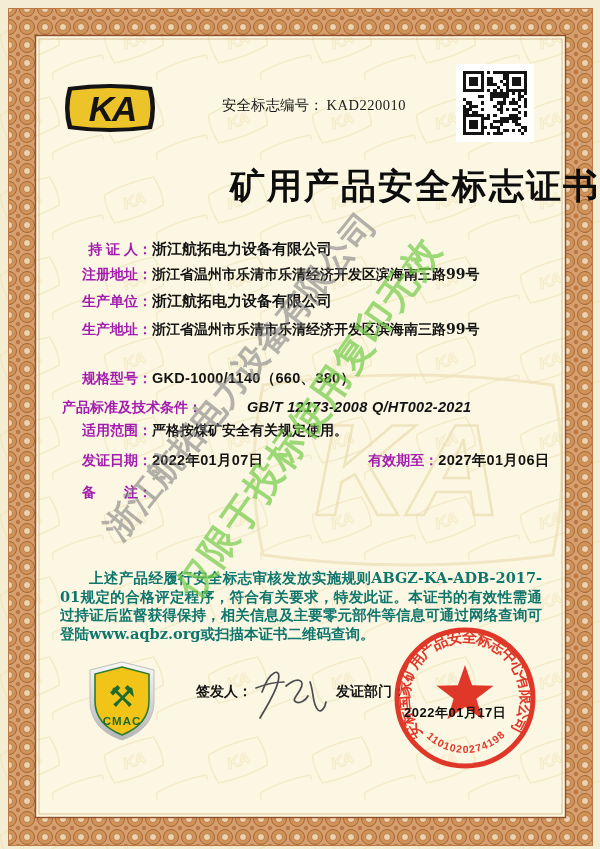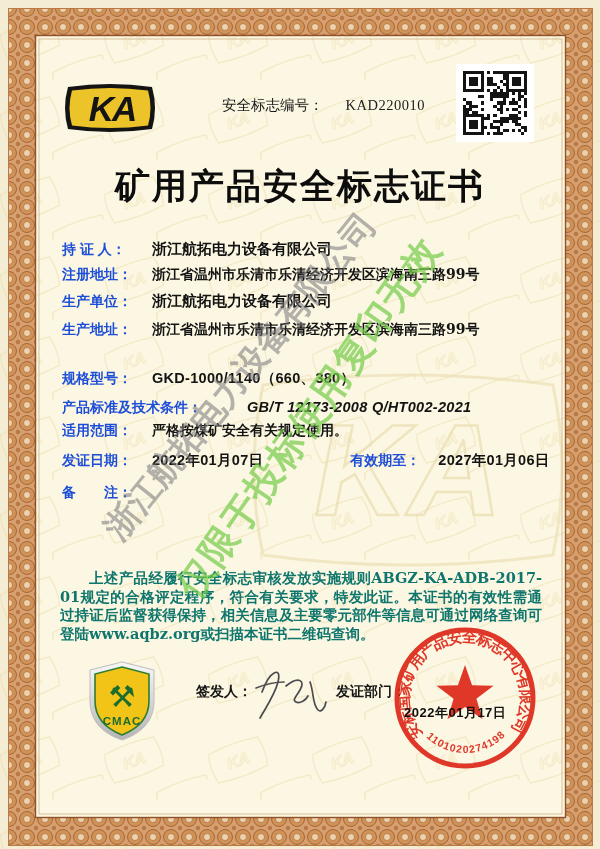--- a/index.html
+++ b/index.html
@@ -2,29 +2,29 @@
 <html><head>
 <meta charset="utf-8">
 <style>
   html,body{margin:0;padding:0;}
   body{width:600px;height:849px;font-family:"Liberation Sans",sans-serif;}
   .page{position:relative;width:600px;height:849px;background:#f6efd8;overflow:hidden;color:#111;}
   .abs{position:absolute;}
   svg{display:block;}
   
   .serial{position:absolute;left:222px;top:96px;font:14.5px "Liberation Serif",serif;color:#1c1c1c;white-space:nowrap;}
-  .serial .v{margin-left:22px;letter-spacing:.5px;}
-  .title{position:absolute;left:0;top:163px;width:600px;text-align:center;font-weight:bold;font-size:35px;letter-spacing:2px;color:#0d0d0d;font-family:"Liberation Sans",sans-serif;}
+  .serial .v{margin-left:3px;letter-spacing:.5px;}
+  .title{position:absolute;left:0;top:163px;width:600px;text-align:right;font-weight:bold;font-size:35px;letter-spacing:2px;color:#0d0d0d;font-family:"Liberation Sans",sans-serif;}
   
   .qr{position:absolute;left:456px;top:64px;width:78px;height:78px;background:#fff;box-sizing:border-box;padding:7px;}
   .qr .grid{display:grid;grid-template-columns:repeat(21,1fr);grid-template-rows:repeat(21,1fr);width:64px;height:64px;}
   .qr .c1{background:#141414;}
   
   .row{position:absolute;left:62px;white-space:nowrap;}
-  .fl{display:inline-block;width:90px;font:bold 14px "Liberation Sans",sans-serif;color:#1d4ed8;}
+  .fl{display:inline-block;width:90px;font:bold 14px "Liberation Sans",sans-serif;color:#a21caf;text-align:right;}
   .fv{font:bold 14px "DejaVu Serif",serif;color:#131313;}
   .fv-sans{font:bold 14.5px "Liberation Sans",sans-serif;letter-spacing:.3px;}
   .row.wide .fl{width:auto;}
   .row.wide .fv{margin-left:45px;font-style:italic;}
   .dates .fl{width:aupx;font-family:Liberation Serif, serif;}
   .dates .d1{margin-right:24px;}
   .dates .mid{display:inline-block;width:63px;}
   .statement{position:absolute;left:60px;top:569px;width:482px;font:bold 14.5px "DejaVu Serif",serif;line-height:18.6px;text-align:justify;text-indent:2em;color:#0f766e;}
   
   .signer,.dept{position:absolute;font:bold 14px "Liberation Sans",sans-serif;color:#151515;}

